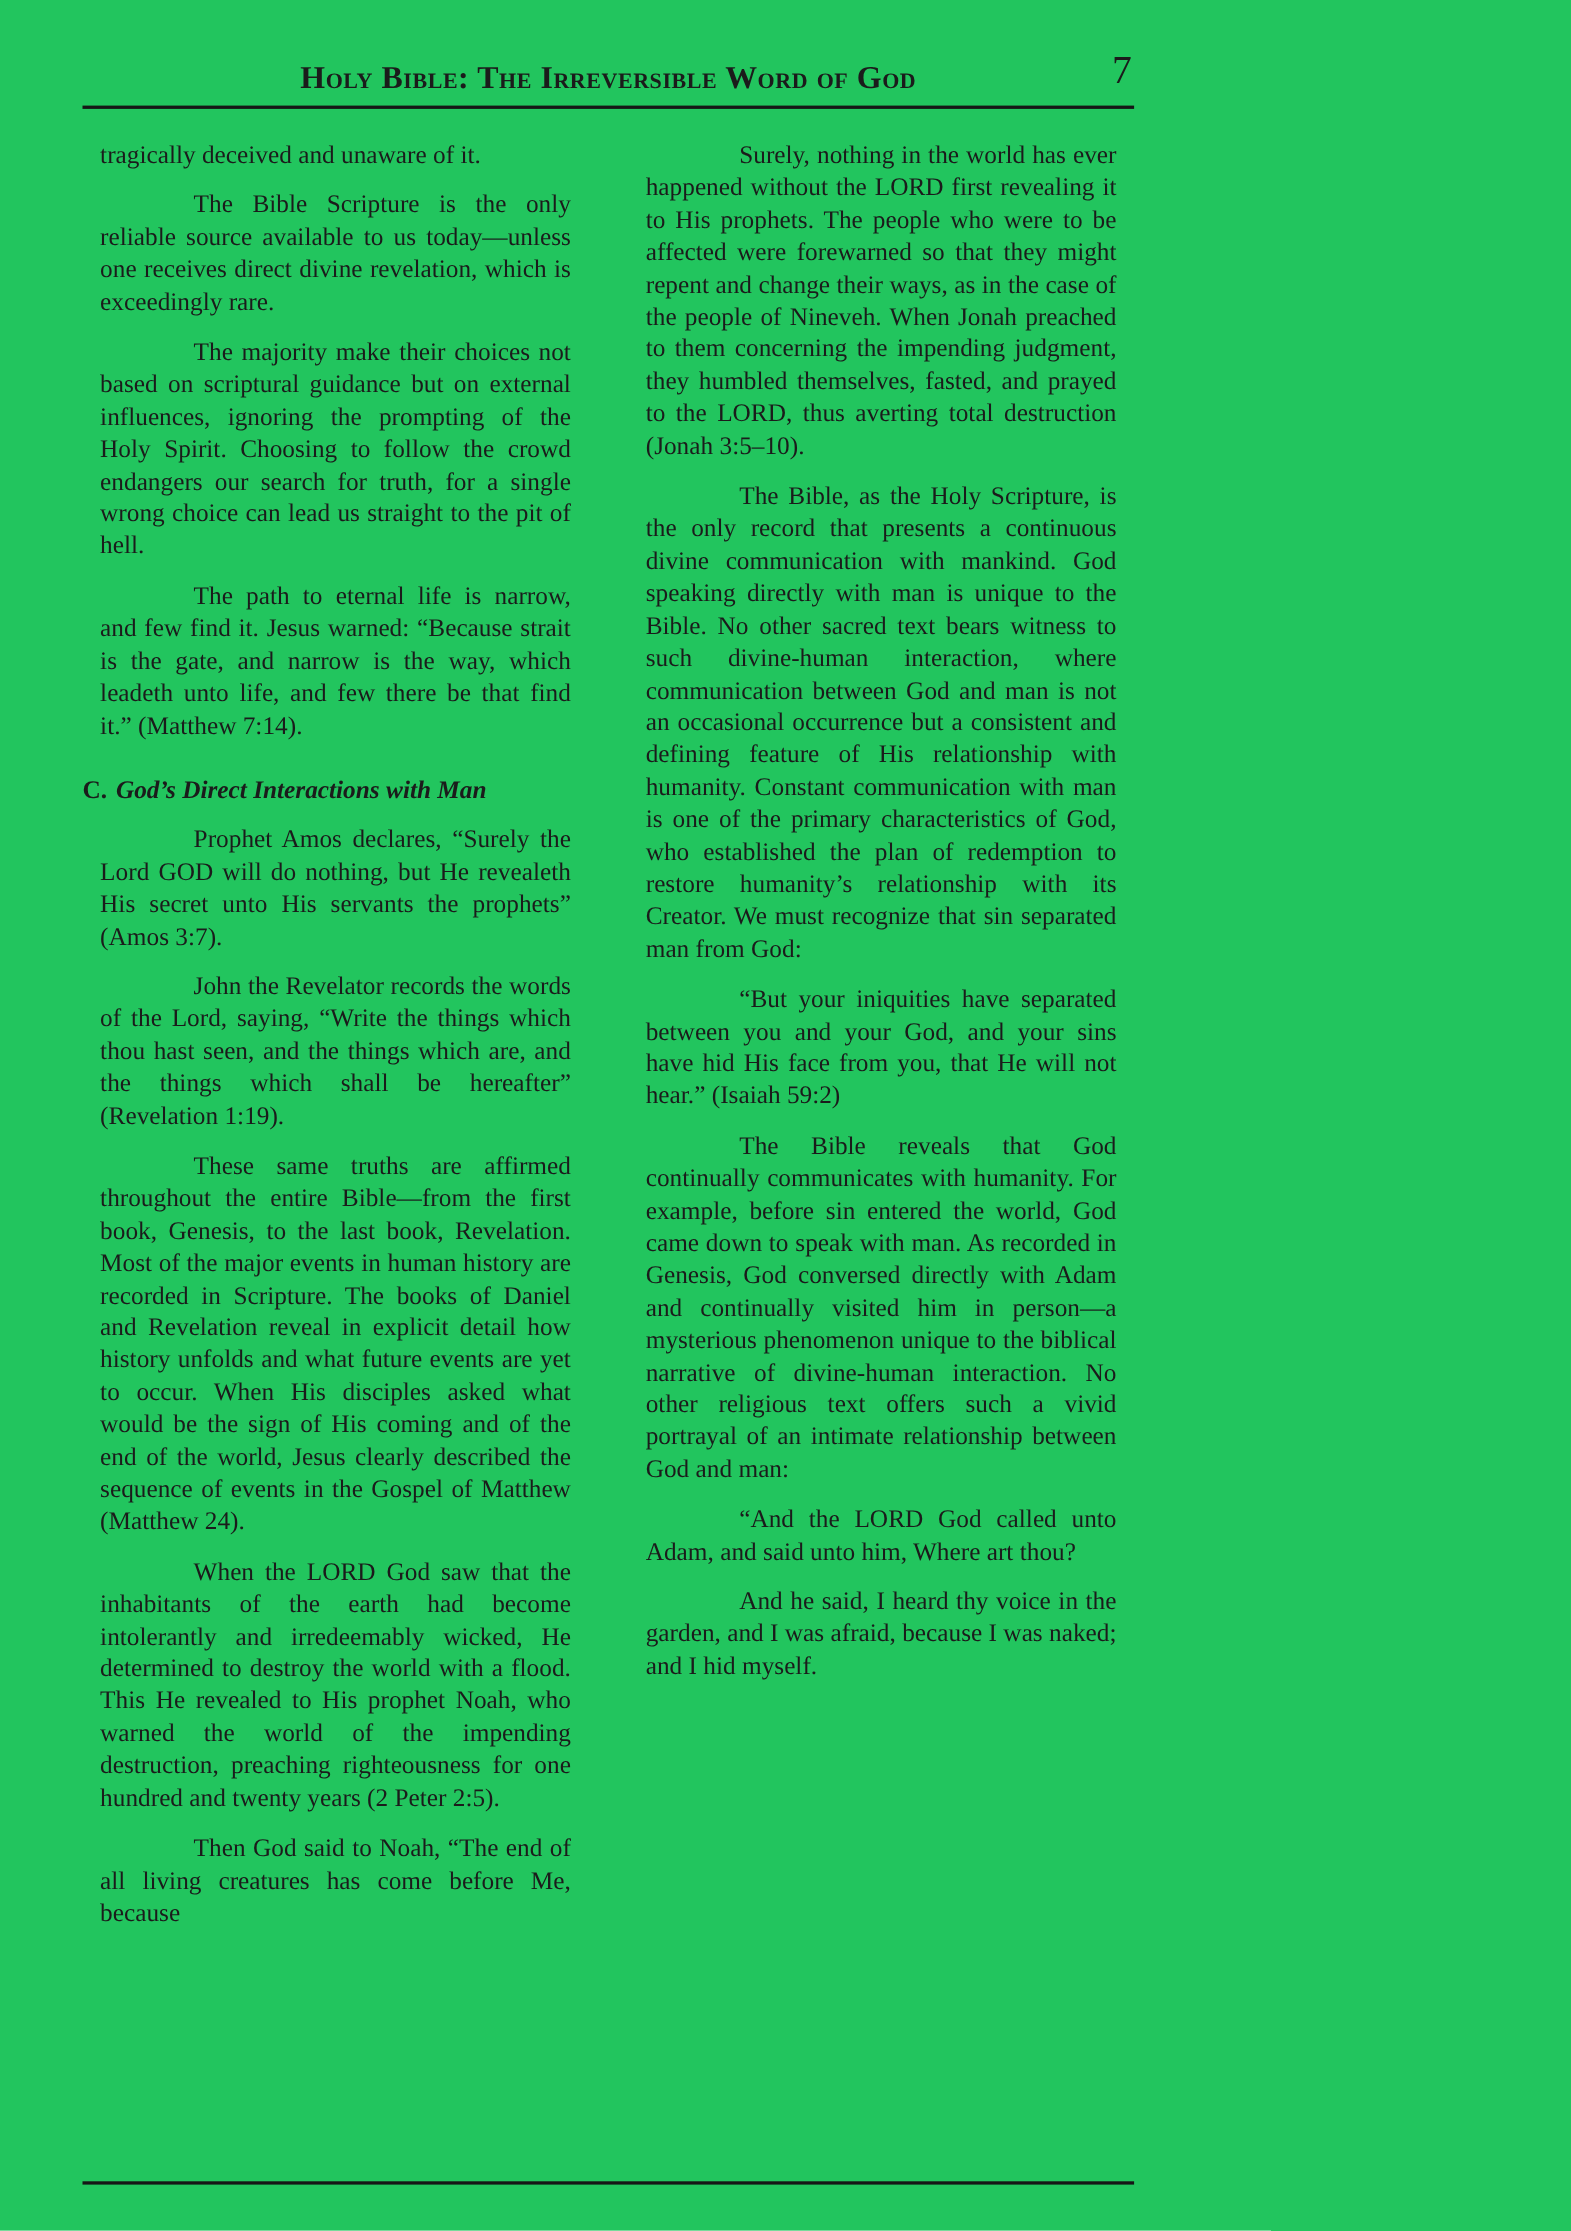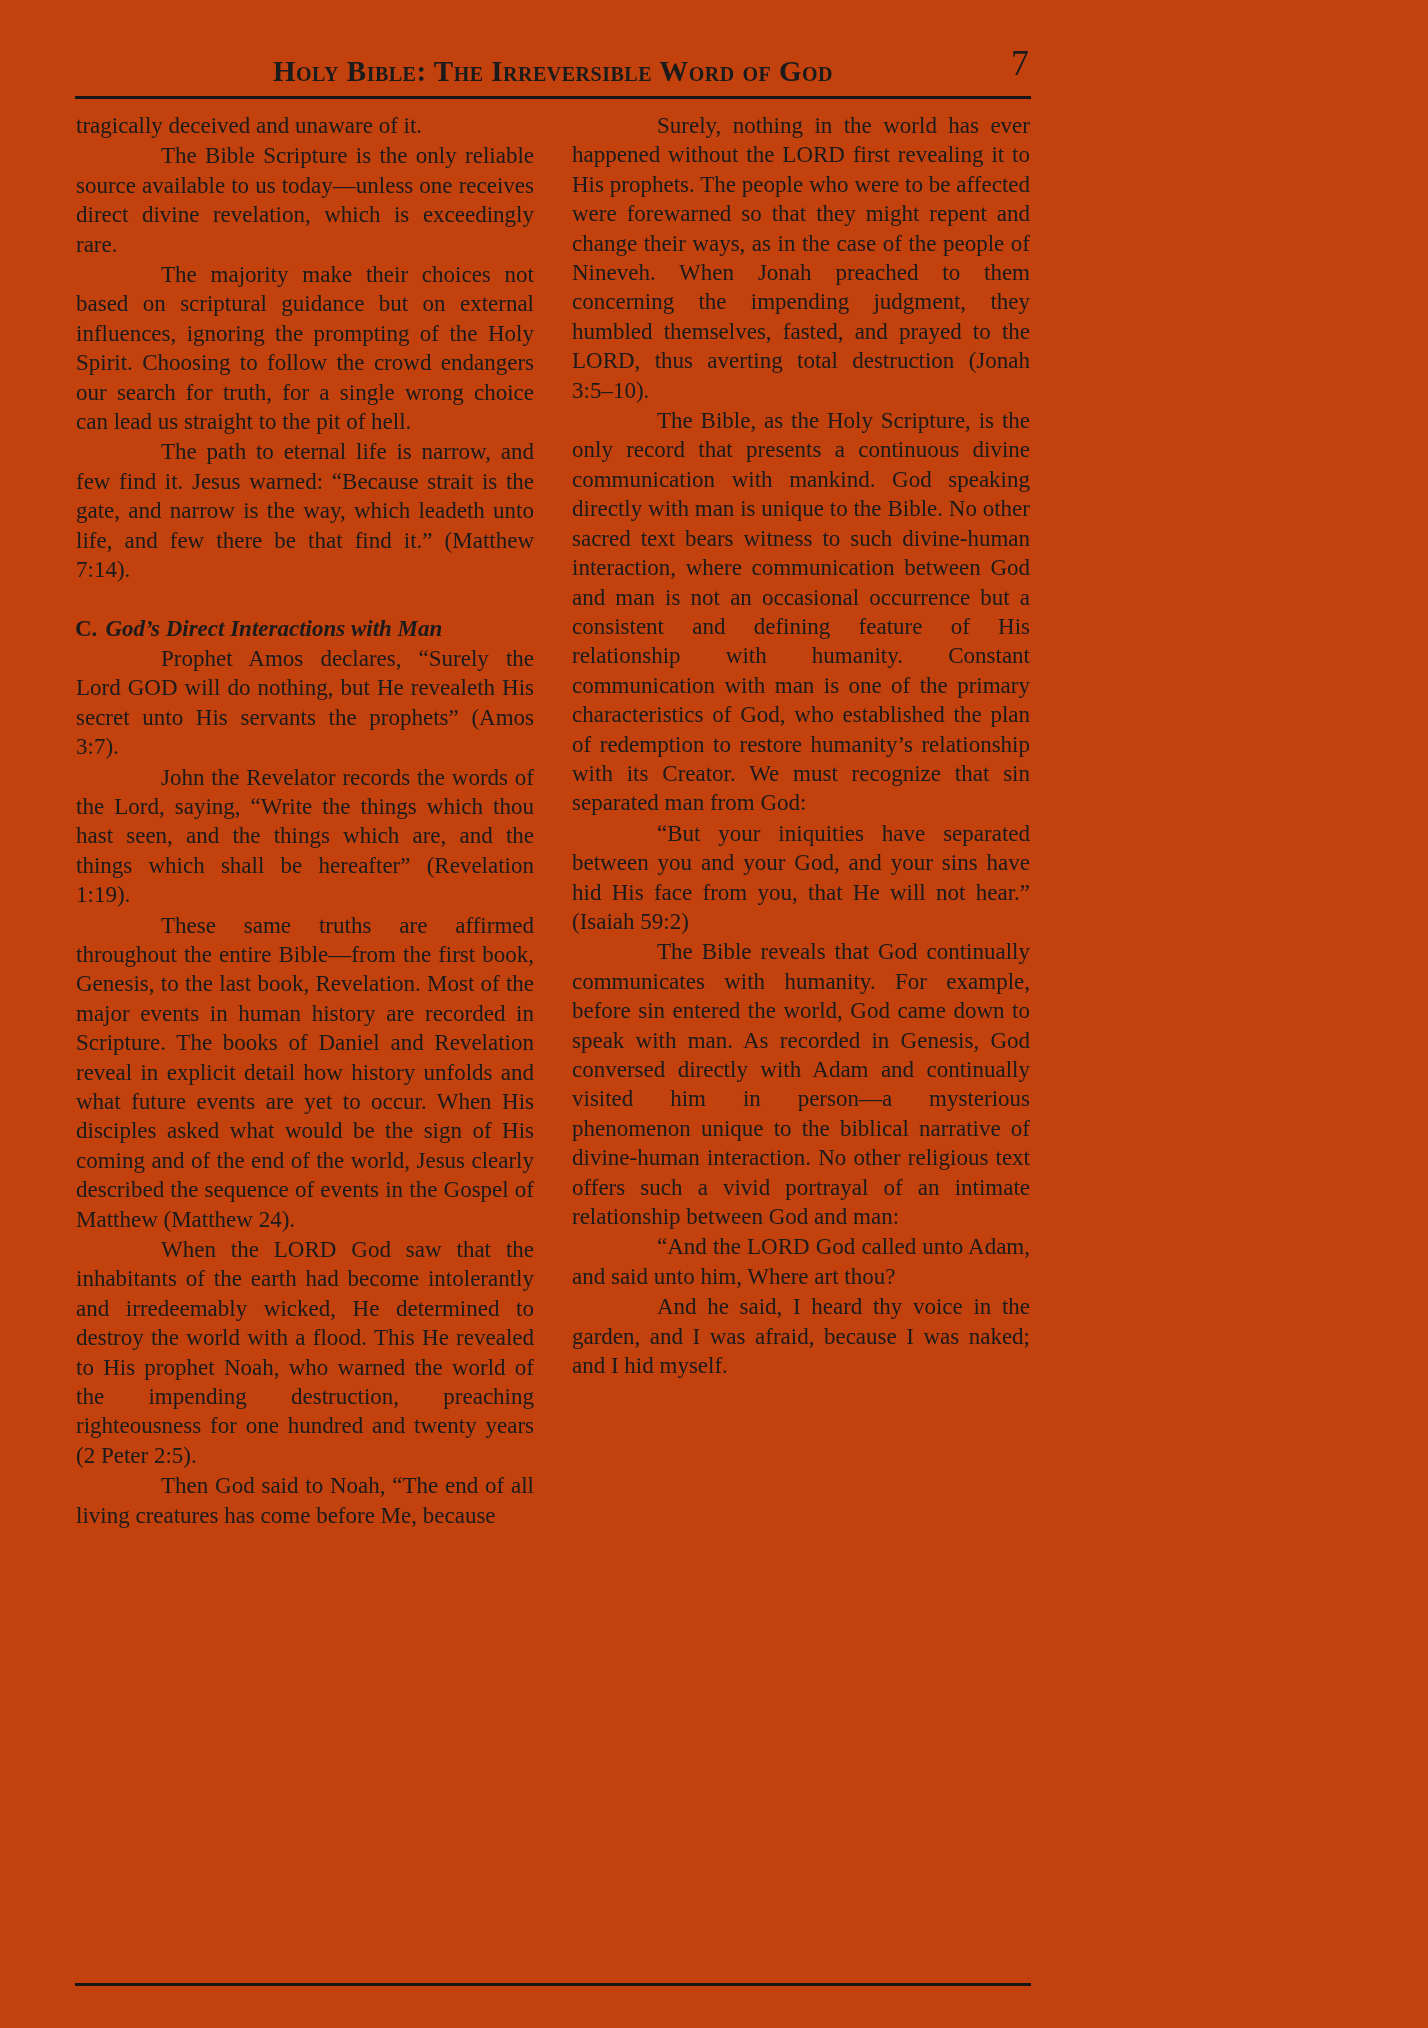--- a/index.html
+++ b/index.html
@@ -11,21 +11,21 @@
     width: 1428px;
     height: 2028px;
     font-family: "Liberation Serif", serif;
     color: #1b1b1b;
     -webkit-font-smoothing: antialiased;
   }
   .page {
     position: relative;
     width: 1428px;
     height: 2028px;
-    background: #c2410c;
+    background: #22c55e;
     overflow: hidden;
   }
   .content {
     position: absolute;
     left: 75px;
     top: 0;
     width: 956px;
   }
   .header-row {
     position: relative;
@@ -59,21 +59,21 @@
     gap: 36px;
     margin-top: 11px;
   }
   .col {
     width: 460px;
     font-size: 23px;
     line-height: 29.4px;
     text-align: justify;
   }
   .col p {
-    margin: 1px;
+    margin: 16px;
     text-indent: 85px;
   }
   .col p.noindent {
     text-indent: 0;
   }
   .section-heading {
     font-size: 23px;
     line-height: 29.4px;
     margin: 29px 0 0 0;
     font-weight: bold;

